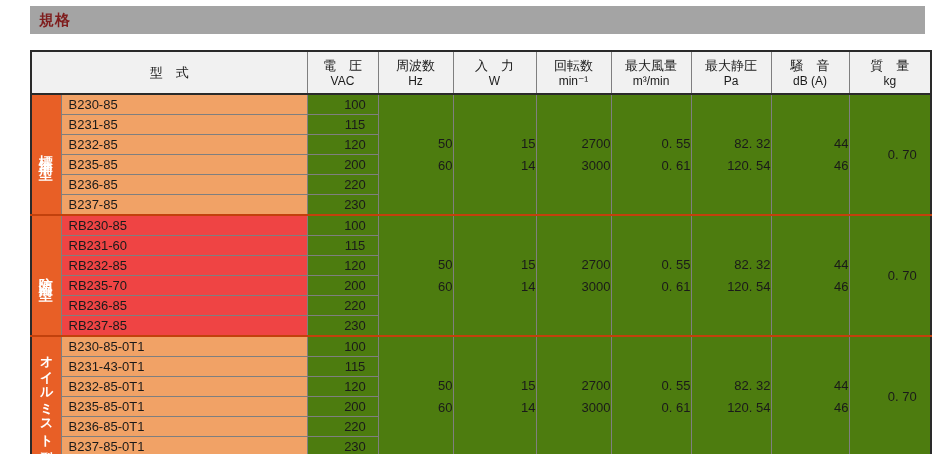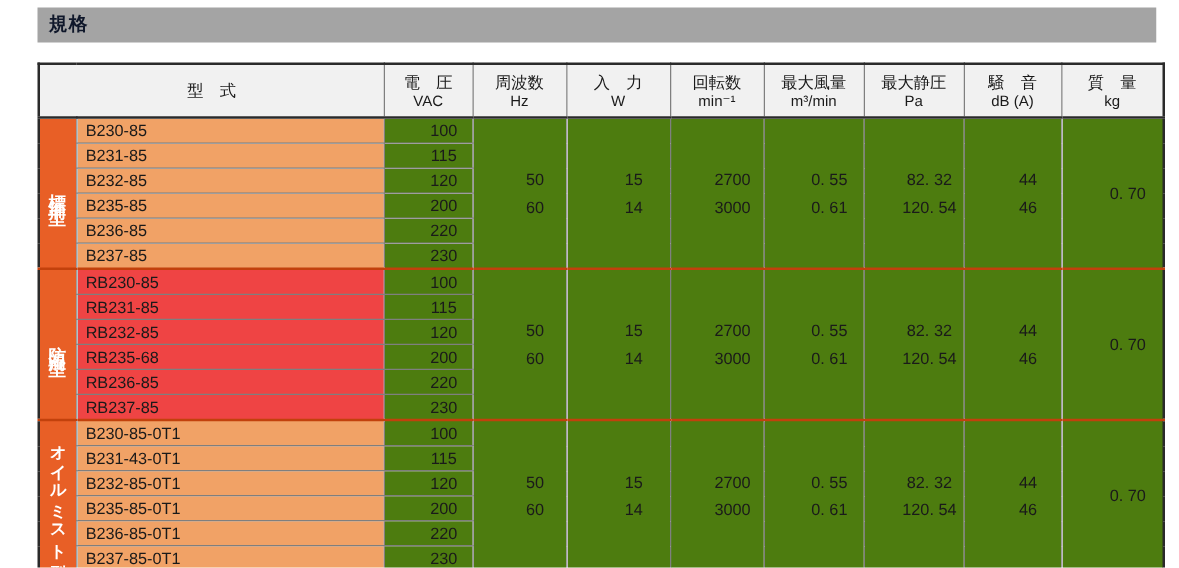--- a/index.html
+++ b/index.html
@@ -4,21 +4,21 @@
 <style>
   html,body{margin:0;padding:0;}
   body{
     width:943px;height:454px;position:relative;overflow:hidden;
     background:#ffffff;
     font-family:"Liberation Sans","DejaVu Sans",sans-serif;
     -webkit-font-smoothing:antialiased;
   }
   .titlebar{
     position:absolute;left:30px;top:6px;width:895px;height:28px;
-    background:#a4a4a4;color:#0f172a;font-weight:bold;font-size:15px;
+    background:#a4a4a4;color:#7f1d1d;font-weight:bold;font-size:15px;
     line-height:28px;padding-left:9px;box-sizing:border-box;
     letter-spacing:1px;
   }
   .spec-table-wrap{position:absolute;left:30px;top:50px;}
   table{
     border-collapse:collapse;table-layout:fixed;width:900px;
     border:2px solid #2a2a2a;background:#ffffff;
   }
   th,td{
     border:1px solid #7f7f7f;font-size:13px;color:#1a1a1a;
@@ -39,21 +39,21 @@
     vertical-align:middle;text-align:center;padding:0;
   }
   .vtext{
     display:inline-block;writing-mode:vertical-rl;text-orientation:upright;
     font-size:14px;letter-spacing:6px;line-height:28px;
   }
   .vtext.long{font-size:13px;letter-spacing:1px;line-height:28px;}
   td.pair{vertical-align:middle;}
   .pair-inner{
     display:flex;flex-direction:column;justify-content:center;
-    align-items:center;gap:5px;height:100%;
+    align-items:flex-end;gap:5px;height:100%;
   }
   .pv{line-height:17px;height:17px;}
   tr.gstart td,tr.gstart th{border-top:2px solid #c2410c;}
 </style>
 </head>
 <body>
 
 <div class="titlebar">
   <span>規格</span>
 </div>
@@ -218,29 +218,29 @@
       </td>
       <td class="pair" rowspan="6">
         <div class="pair-inner">
           <div class="pv">44</div>
           <div class="pv">46</div>
         </div>
       </td>
       <td class="pair" rowspan="6">0. 70</td>
     </tr>
     <tr>
-      <td class="model">RB231-85</td>
+      <td class="model">RB231-60</td>
       <td>115</td>
     </tr>
     <tr>
       <td class="model">RB232-85</td>
       <td>120</td>
     </tr>
     <tr>
-      <td class="model">RB235-68</td>
+      <td class="model">RB235-70</td>
       <td>200</td>
     </tr>
     <tr>
       <td class="model">RB236-85</td>
       <td>220</td>
     </tr>
     <tr>
       <td class="model">RB237-85</td>
       <td>230</td>
     </tr>

